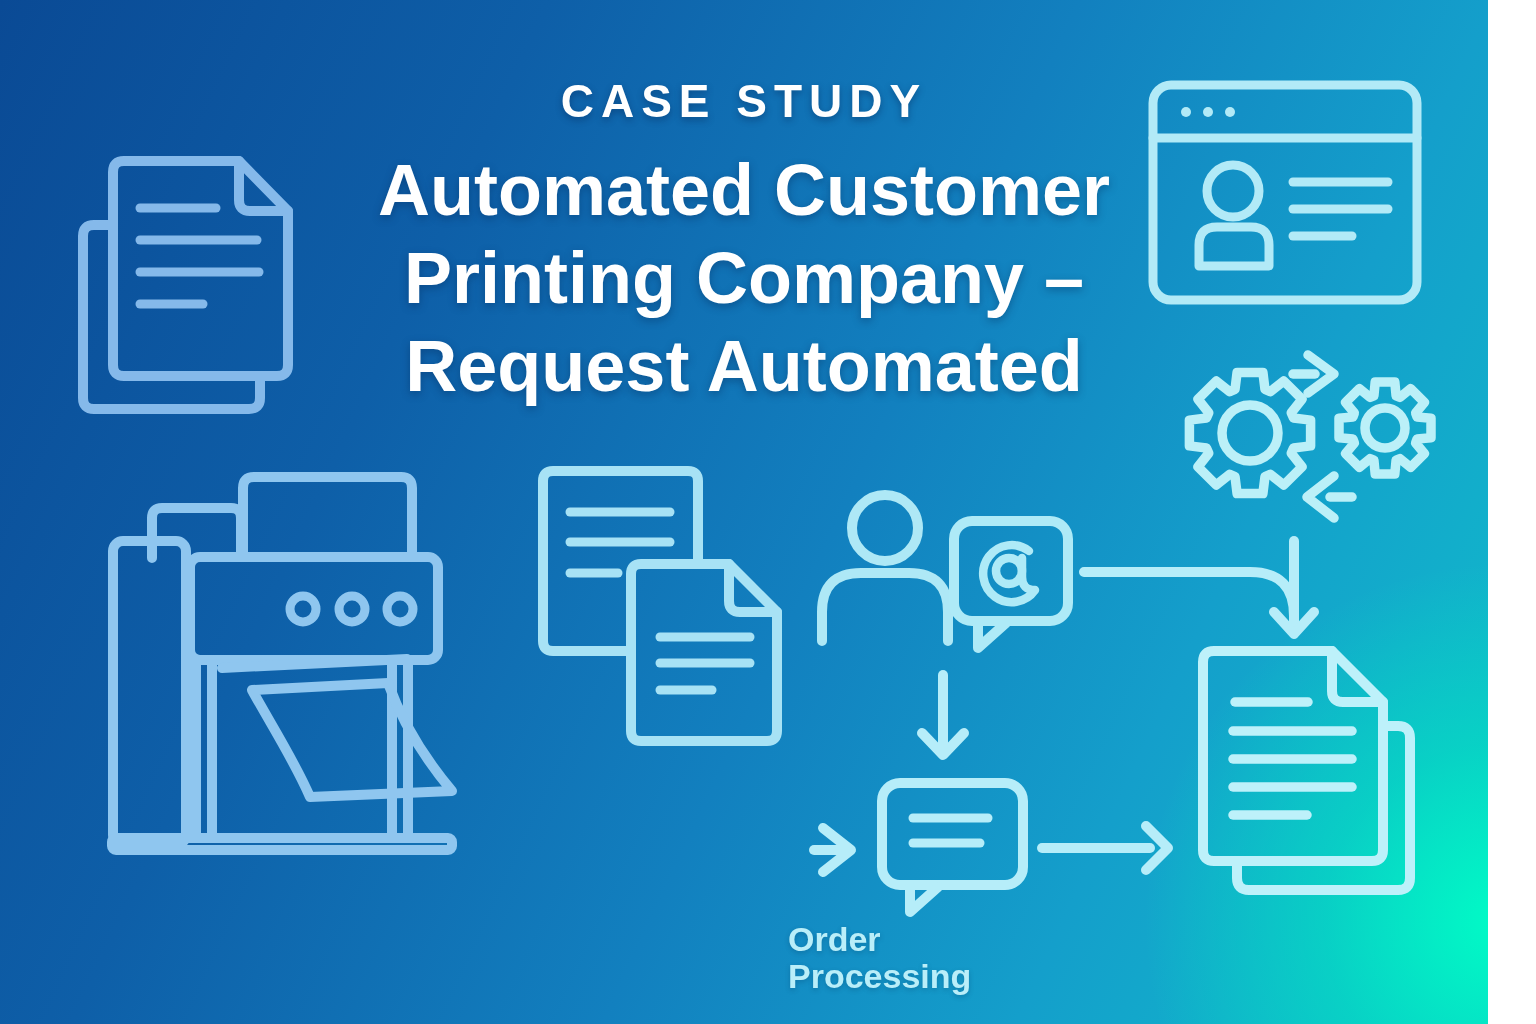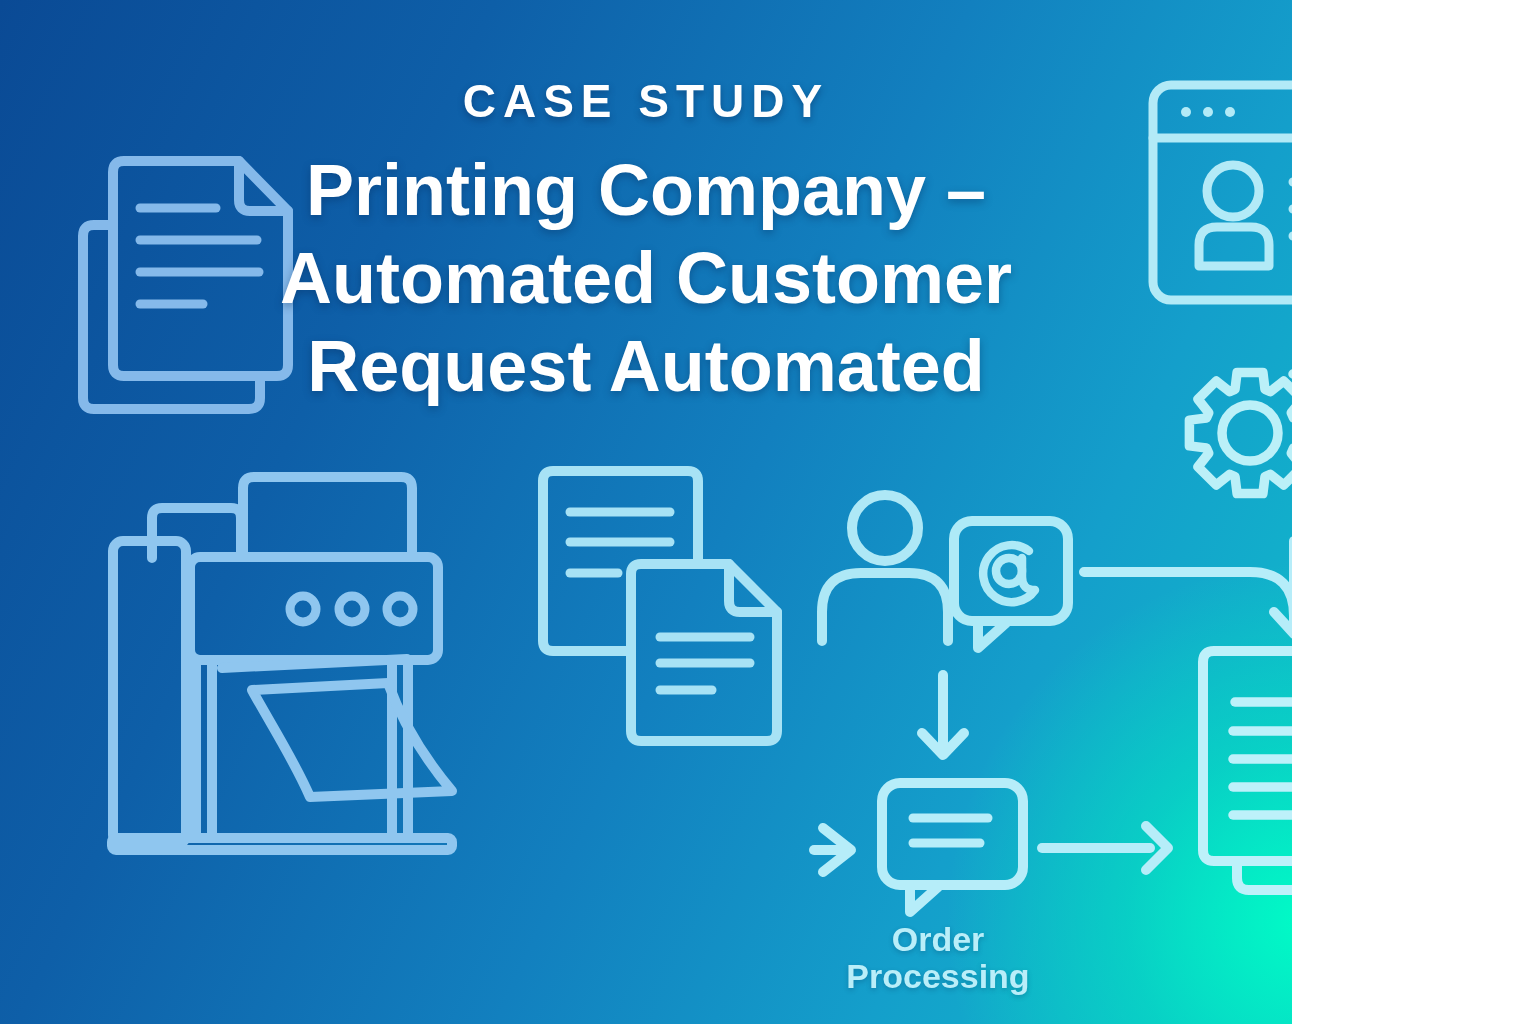--- a/index.html
+++ b/index.html
@@ -1,27 +1,27 @@
 <!DOCTYPE html>
 <html><head>
 <meta charset="utf-8">
 <style>
   html,body{margin:0;padding:0;}
   body{width:1536px;height:1024px;overflow:hidden;font-family:"Liberation Sans",sans-serif;}
   .canvas{
-    position:relative;width:1292px;height:1024px;overflow:hidden;
+    position:relative;width:1488px;height:1024px;overflow:hidden;
     background:
       radial-gradient(circle 560px at 101% 90%, rgba(0,255,198,.95) 0%, rgba(0,236,192,.50) 32%, rgba(0,220,185,0) 64%),
       linear-gradient(115deg,#0a4a95 0%,#0e5fa8 28%,#1280bf 55%,#149fcb 76%,#11b5cb 92%,#0fc0ca 100%);
   }
   svg.art{position:absolute;left:0;top:0;width:1536px;height:1024px;}
   .txt{position:absolute;left:0;width:100%;text-align:center;color:#ffffff;font-weight:700;}
   .eyebrow{top:74px;font-size:46px;letter-spacing:7px;text-shadow:0 3px 7px rgba(6,40,88,.45);}
   .title{top:146px;font-size:72px;line-height:88px;text-shadow:0 3px 8px rgba(6,40,88,.40);}
-  .flow-label{position:absolute;width:300px;text-align:center;color:#b9eef9;font-weight:700;
+  .flow-label{position:absolute;width:300px;text-align:left;color:#b9eef9;font-weight:700;
     font-size:34px;line-height:37px;text-shadow:0 2px 5px rgba(8,60,100,.30);}
   .flow-label.order{left:788px;top:921px;}
   .flow-label.print{left:1152px;top:921px;}
 </style>
 </head>
 <body>
 
 <div class="canvas">
 
   <svg class="art" viewBox="0 0 1536 1024" fill="none" stroke-linecap="round" stroke-linejoin="round">
@@ -141,22 +141,22 @@
         <path d="M 1233 731 H 1352"></path>
         <path d="M 1233 759 H 1352"></path>
         <path d="M 1233 787 H 1352"></path>
         <path d="M 1233 815 H 1307"></path>
       </g>
     </g>
   </svg>
 
   <div class="txt eyebrow">CASE STUDY</div>
   <div class="txt title">
+    <div>Automated Customer</div>
     <div>Printing Company –</div>
-    <div>Automated Customer</div>
     <div>Request Automated</div>
   </div>
 
   <div class="flow-label order">
     <div>Order</div>
     <div>Processing</div>
   </div>
   <div class="flow-label print">
   </div>
 

